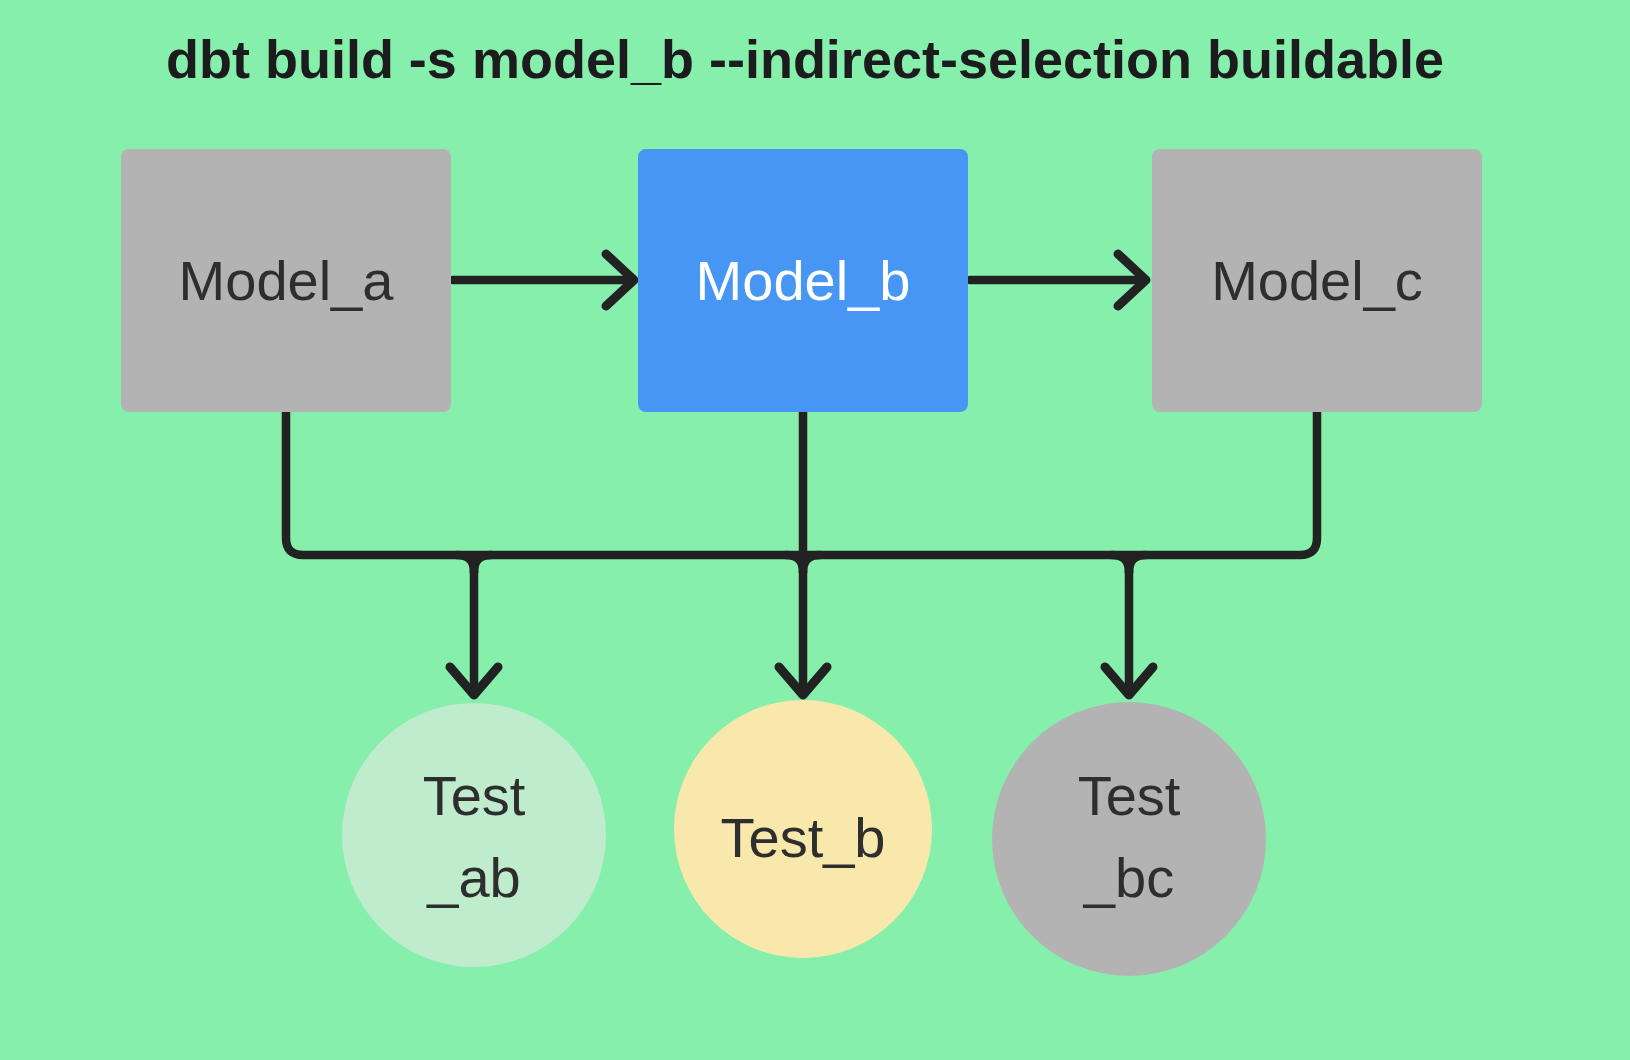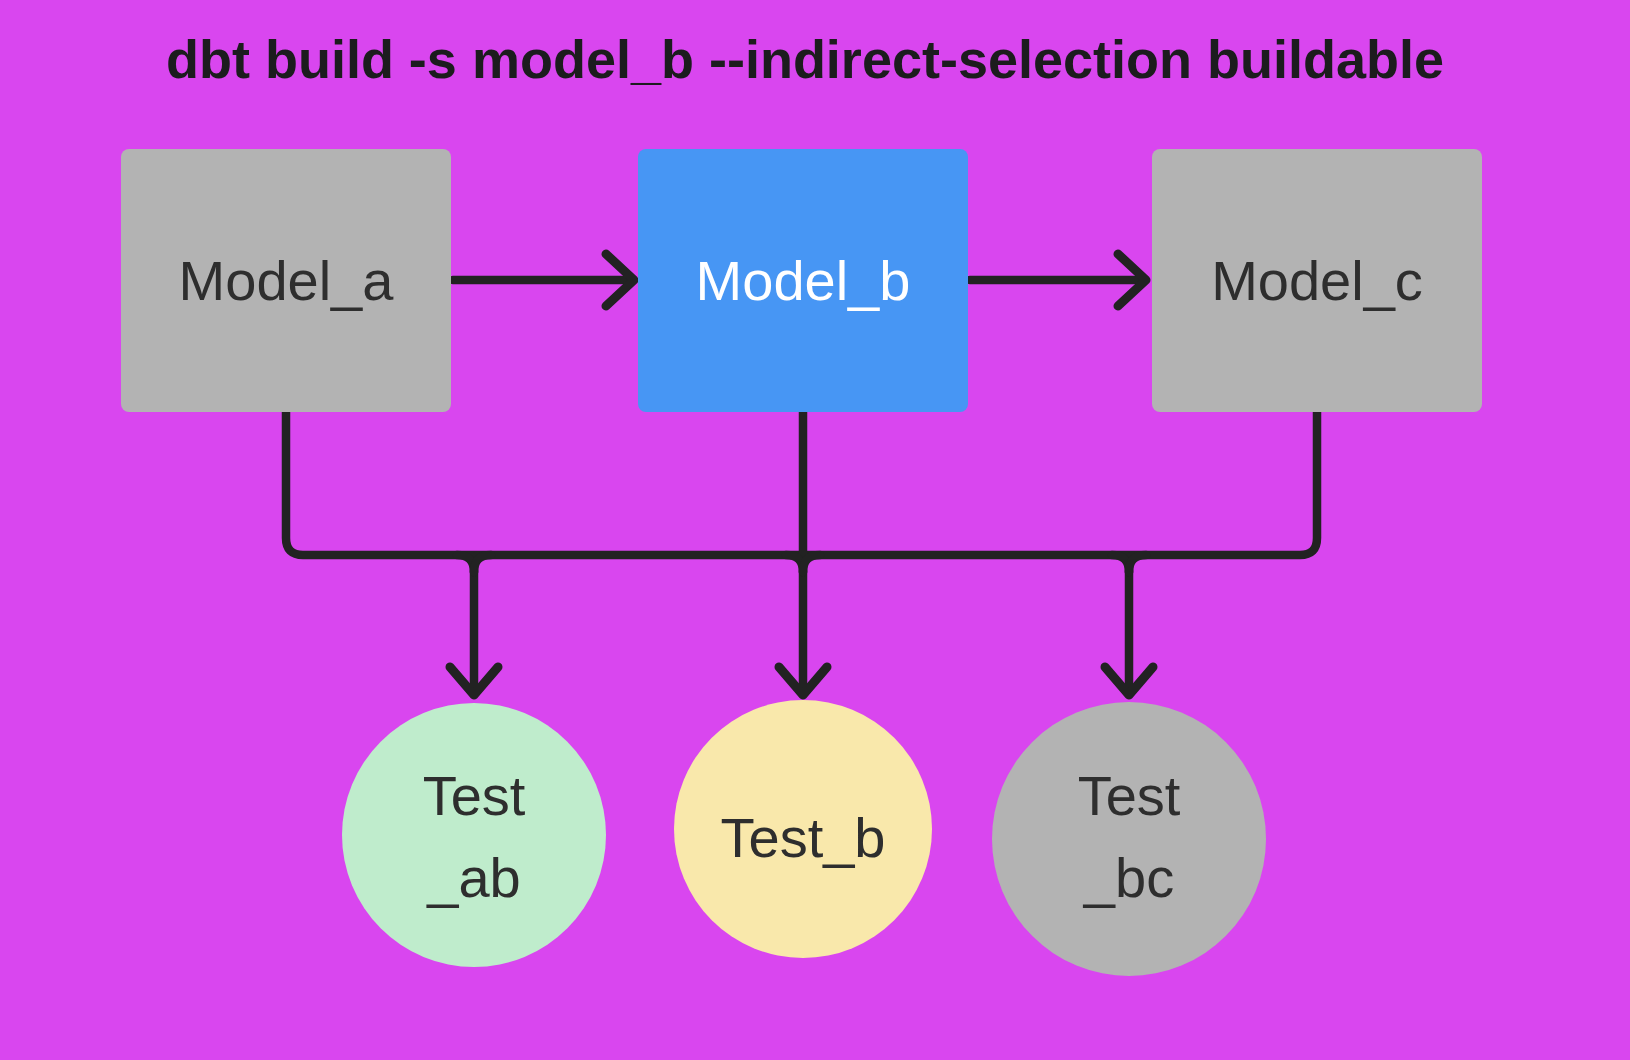--- a/index.html
+++ b/index.html
@@ -4,21 +4,21 @@
 <style>
   html, body {
     margin: 0;
     padding: 0;
     background: #ffffff;
   }
   .stage {
     position: relative;
     width: 1630px;
     height: 1060px;
-    background: #d946ef;
+    background: #86efac;
     overflow: hidden;
     font-family: "Liberation Sans", sans-serif;
   }
   svg {
     display: block;
   }
   .diagram-title {
     font-family: "Liberation Sans", sans-serif;
     font-size: 54px;
     font-weight: 600;

